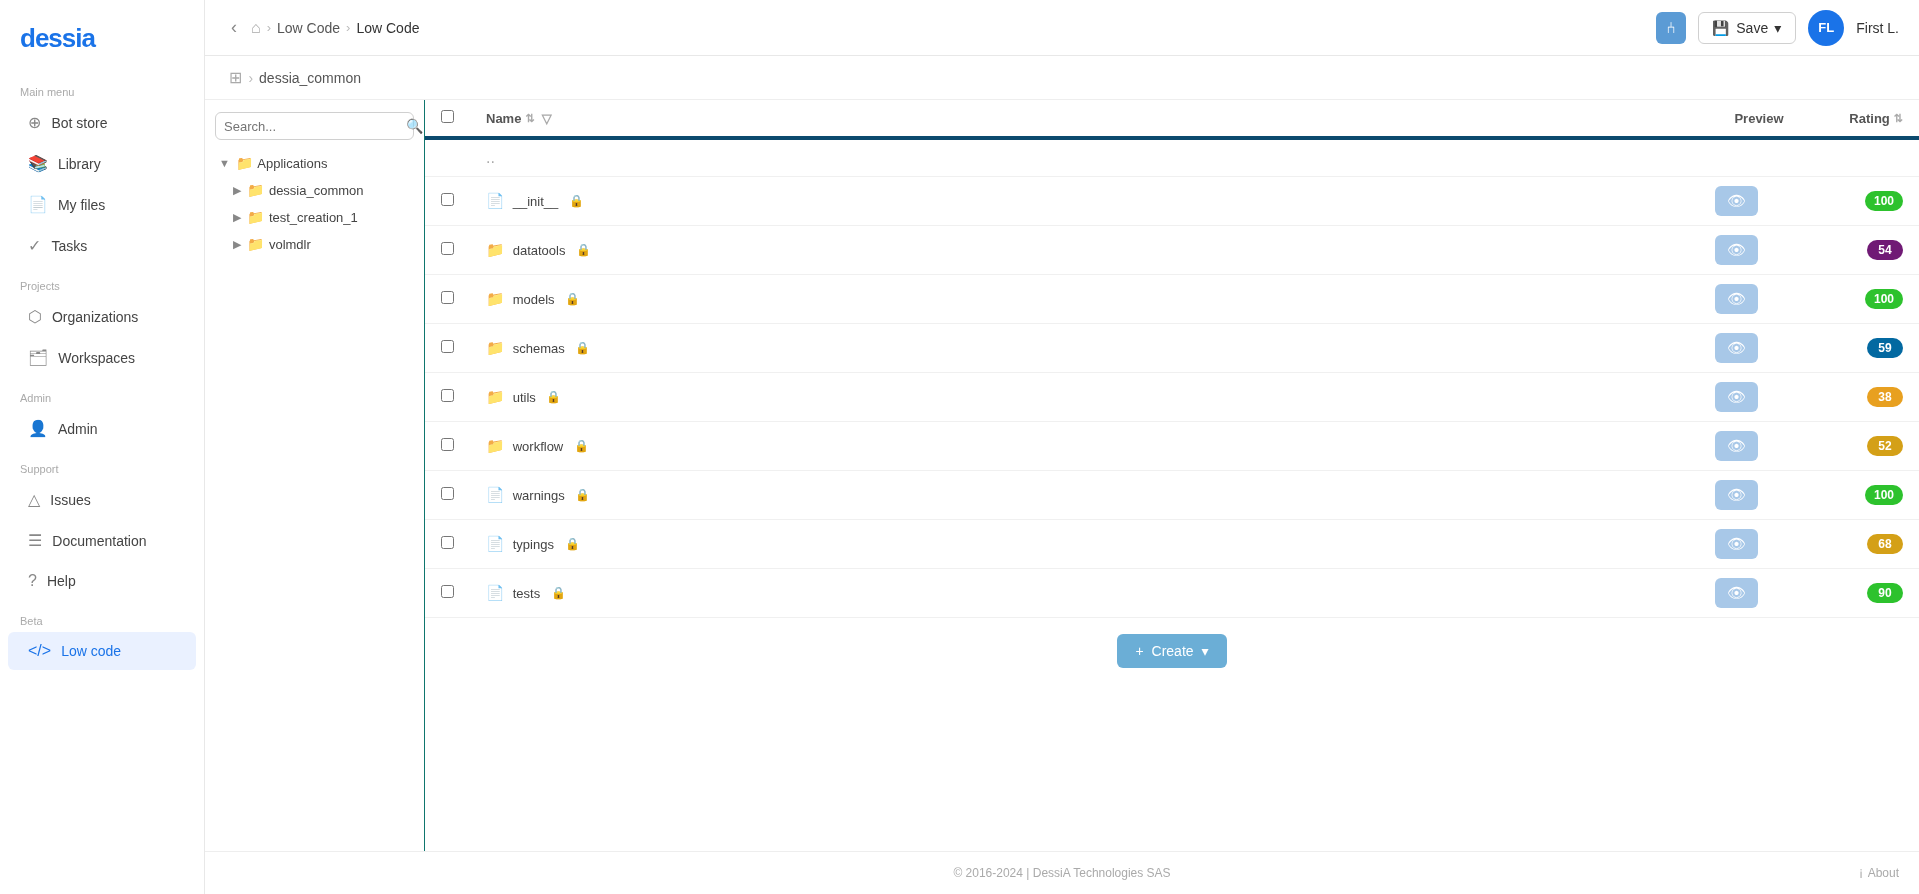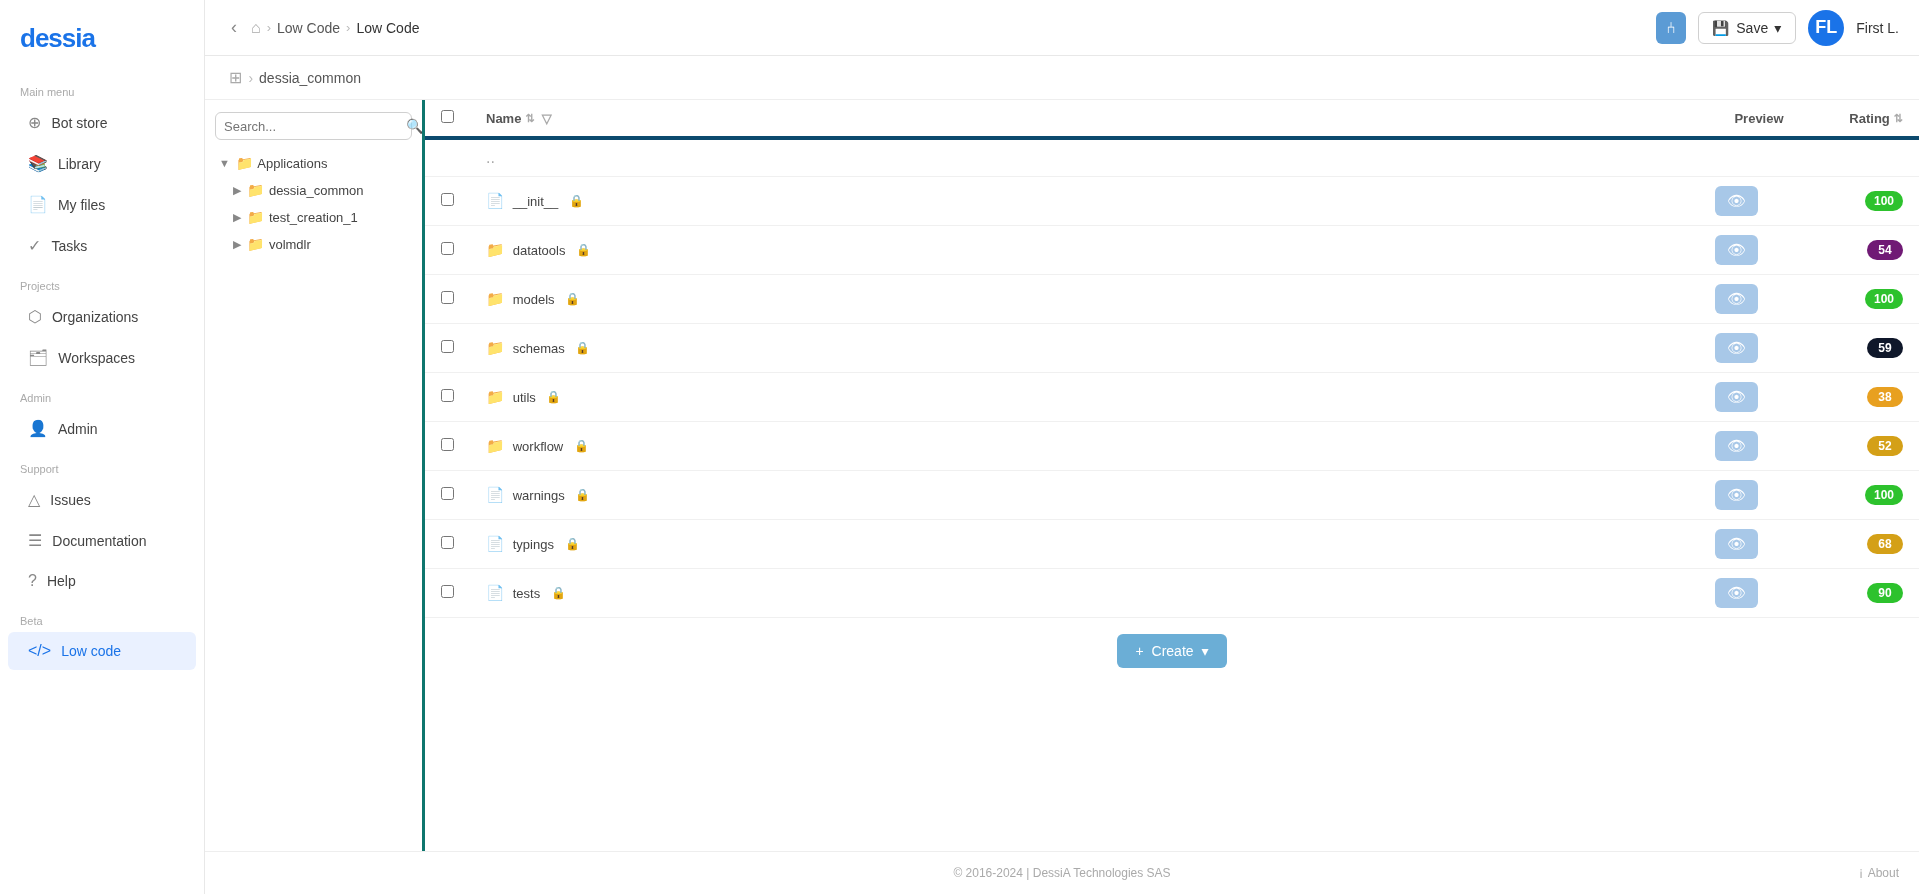--- a/index.html
+++ b/index.html
@@ -79,21 +79,21 @@
     .breadcrumb-sep { color: #bbb; font-size: 13px; }
     .breadcrumb-item { color: #555; }
     .breadcrumb-item.active { color: #333; font-weight: 500; }
     .topbar-right {
       display: flex; align-items: center; gap: 12px; margin-left: auto;
     }
     .avatar {
       width: 36px; height: 36px; border-radius: 50%;
       background: #1a73e8; color: #fff;
       display: flex; align-items: center; justify-content: center;
-      font-size: 18px; font-weight: 600; cursor: pointer;
+      font-size: 13px; font-weight: 600; cursor: pointer;
     }
     .user-name { font-size: 14px; color: #333; }
 
     
     .main {
       flex: 1;
       display: flex;
       flex-direction: column;
       overflow: hidden;
     }
@@ -140,21 +140,21 @@
     
     .two-panel {
       display: flex;
       flex: 1;
       overflow: hidden;
     }
     
     .tree-panel {
       width: 220px;
       min-width: 220px;
-      border-right: 3px solid #0f766e;
+      border-right: 1px solid #0f766e;
       padding: 12px 0;
       overflow-y: auto;
       background: #fff;
     }
     .tree-search {
       margin: 0 10px 10px 10px;
       display: flex; align-items: center;
       border: 1px solid #d0d0d0; border-radius: 6px;
       padding: 5px 8px; gap: 6px; background: #fff;
     }
@@ -481,21 +481,21 @@
                 <td>
                   <div class="file-name-cell">
                     <span class="file-icon">📁</span>
                     <span>schemas</span>
                     <span class="lock-icon">🔒</span>
                   </div>
                 </td>
                 <td class="col-preview">
                   <button class="preview-btn">👁</button>
                 </td>
-                <td class="col-rating"><span class="rating-badge" style="background:#0f172a;">59</span></td>
+                <td class="col-rating"><span class="rating-badge" style="background:#0369a1;">59</span></td>
               </tr>
               <tr>
                 <td class="checkbox-col"><input type="checkbox" style=""></td>
                 <td>
                   <div class="file-name-cell">
                     <span class="file-icon">📁</span>
                     <span>utils</span>
                     <span class="lock-icon">🔒</span>
                   </div>
                 </td>

